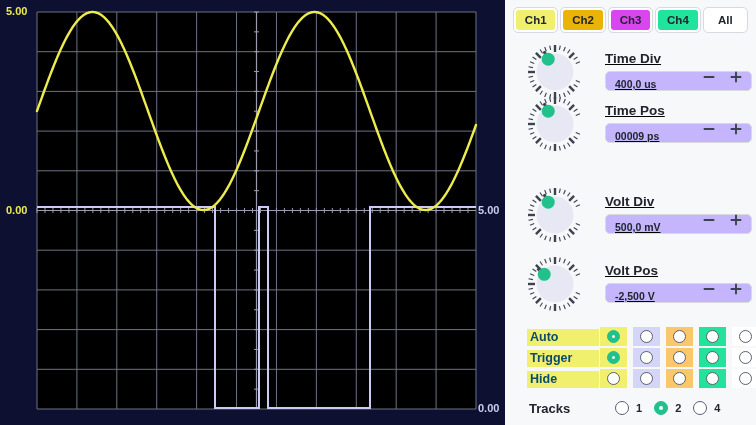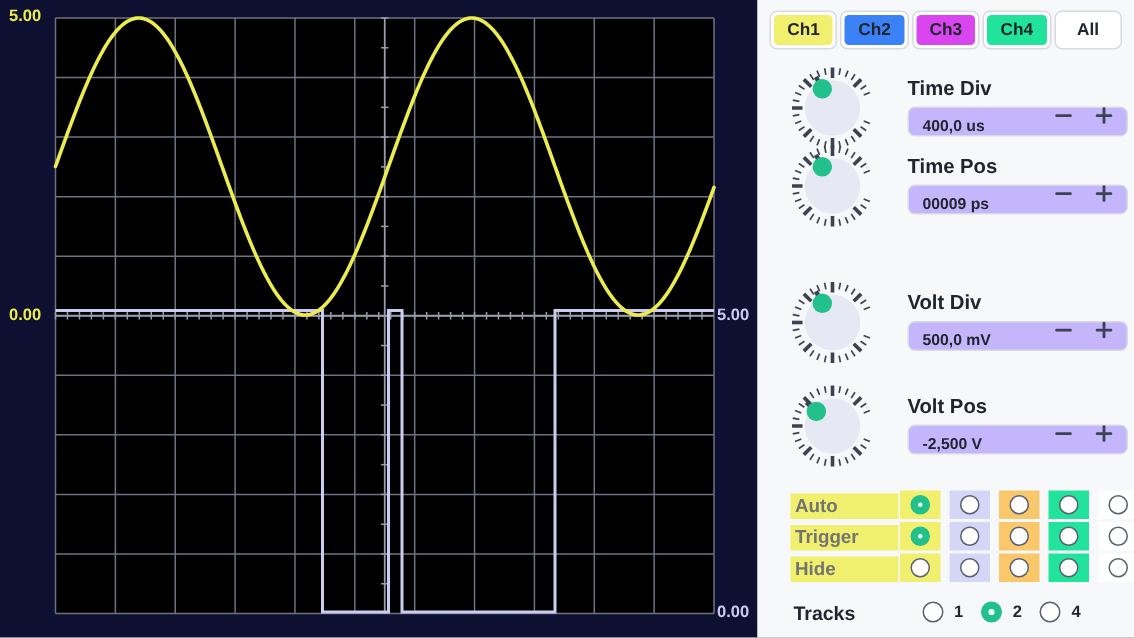--- a/index.html
+++ b/index.html
@@ -84,21 +84,21 @@
 
   .knob-wrap {
     width: 100px;
     display: flex;
     justify-content: center;
     align-items: center;
     flex: 0 0 100px;
   }
   .knob { display: block; cursor: pointer; }
 
-  .field-col { flex: 1 1 auto; padding-right: 4px; }
+  .field-col { flex: 1 1 auto; padding-right: 4px; text-decoration: underline; }
   .field-label {
     font-size: 13.5px;
     font-weight: bold;
     color: #20252e;
     margin-bottom: 5px;
     line-height: 1;
   }
   .field-box {
     height: 20px;
     background: #c4b5fd;
@@ -140,21 +140,21 @@
   .mrow-label {
     width: 95px;
     flex: 0 0 95px;
     padding-left: 22px;
   }
   .mrow-label span {
     display: inline-block;
     background: #f0ef6e;
     font-size: 12.5px;
     font-weight: bold;
-    color: #737373;
+    color: #0c4a6e;
     padding: 1px 4px 1px 3px;
     min-width: 72px;
     line-height: 15px;
   }
   .mcells { display: flex; flex: 1 1 auto; }
   .mcell {
     width: 27px; height: 19px;
     flex: 0 0 27px;
     margin-right: 6px;
     display: flex;
@@ -331,21 +331,21 @@
     <div class="edge-label" id="lbl-right-bot">0.00</div>
   </div>
 
   <div id="panel">
 
     <div id="chan-row">
         <div class="chan-btn">
           <div class="chan-inner" style="background: rgb(240, 239, 110);">Ch1</div>
         </div>
         <div class="chan-btn">
-          <div class="chan-inner" style="background: #3b82f6;">Ch2</div>
+          <div class="chan-inner" style="background: #eab308;">Ch2</div>
         </div>
         <div class="chan-btn">
           <div class="chan-inner" style="background: #d946ef;">Ch3</div>
         </div>
         <div class="chan-btn">
           <div class="chan-inner" style="background: rgb(34, 227, 155);">Ch4</div>
         </div>
         <div class="chan-btn">
           <div class="chan-inner" style="background: rgb(255, 255, 255);">All</div>
         </div>

